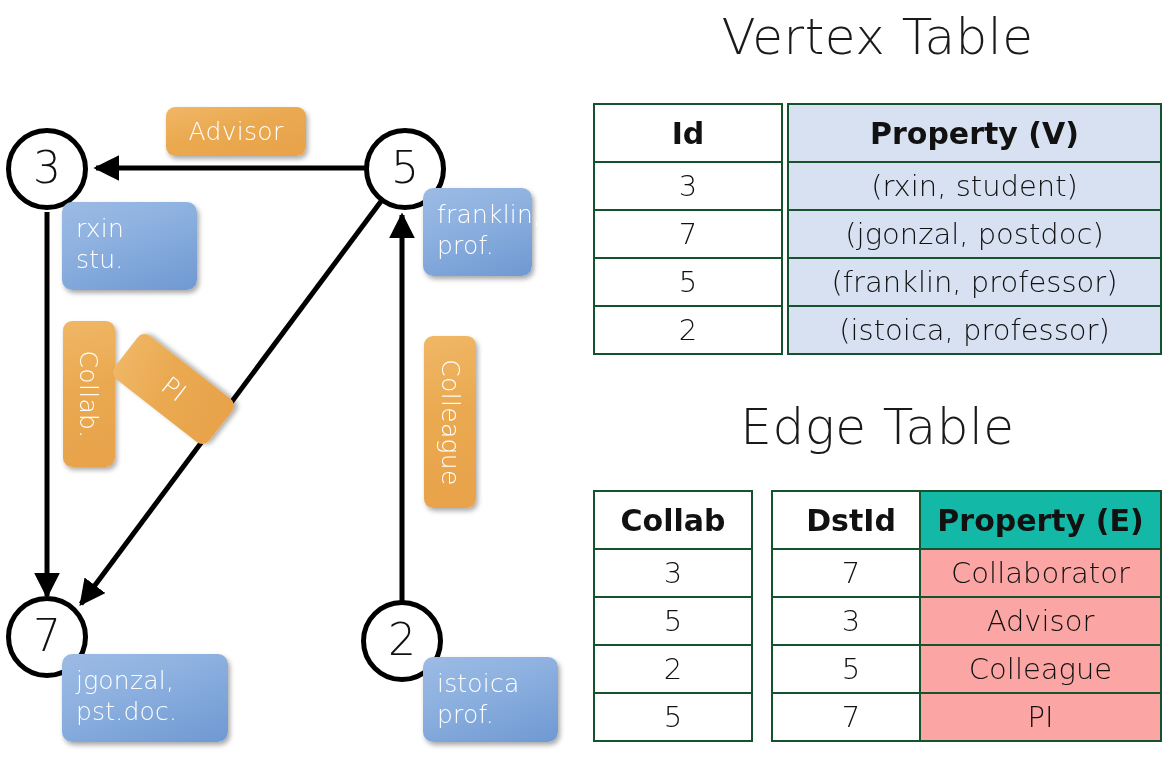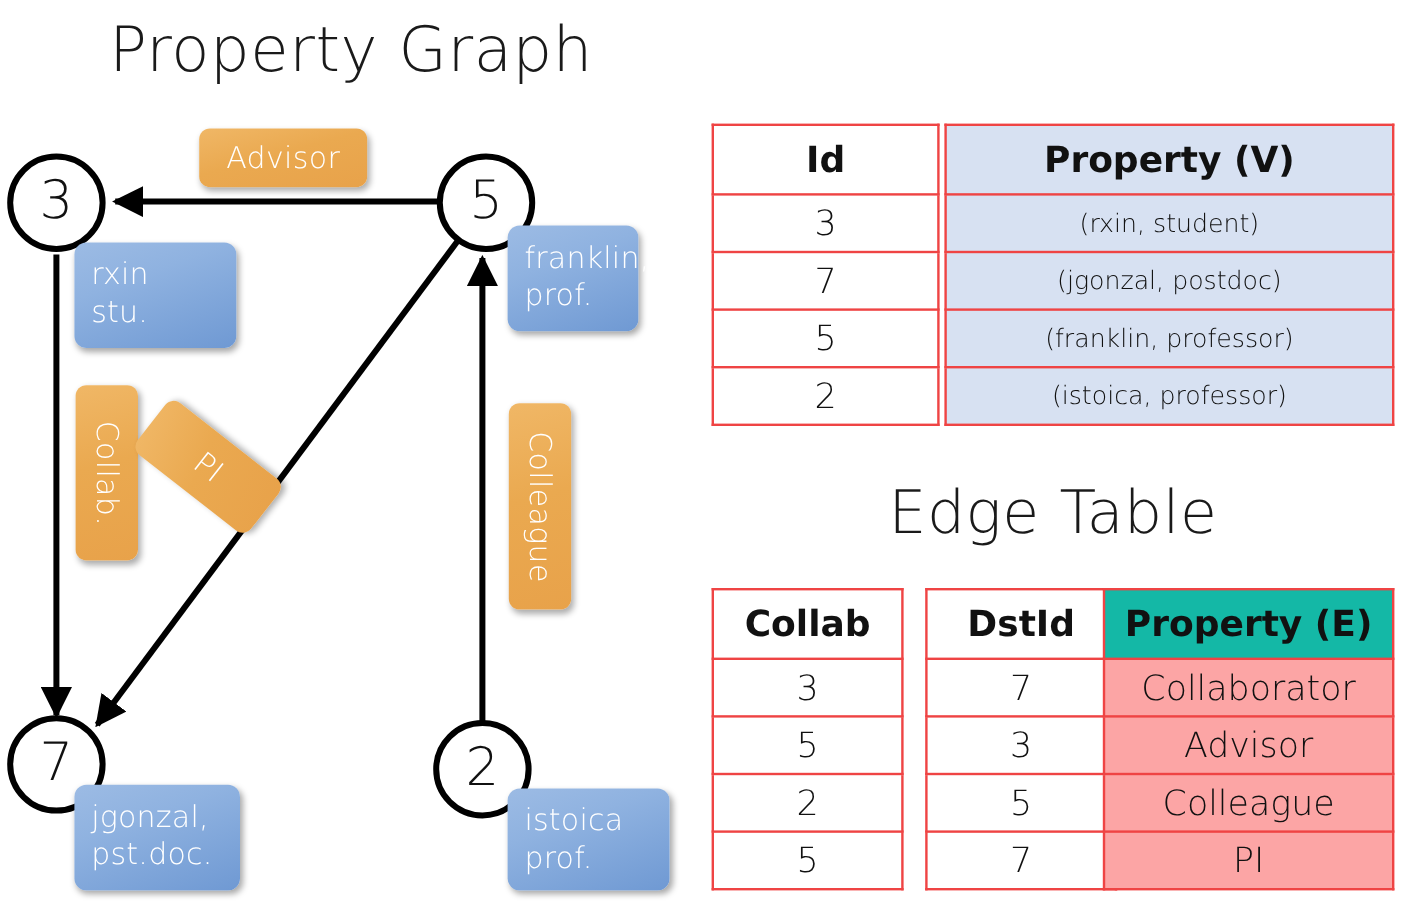--- a/index.html
+++ b/index.html
@@ -57,48 +57,48 @@
   }
   .elabel.vert > span{
     transform:rotate(90deg);white-space:nowrap;display:block;
   }
   .elabel.diag{transform:rotate(-52deg);}
   .elabel.diag > span{transform:rotate(90deg);white-space:nowrap;display:block;}
 
   
   .tbl{position:absolute;border-collapse:collapse;table-layout:fixed;}
   .tbl td,.tbl th{
-    border:2px solid #ef4444;
+    border:2px solid #14532d;
     text-align:center;
     font-family:"DejaVu Sans",sans-serif;
     color:#111;font-weight:300;
     padding:0;
   }
   .tbl th{font-weight:700;}
   .idcell{font-size:29px;height:46px;background:#fff;}
   .idhead{font-size:30px;height:56px;background:#fff;}
-  .propcell-v{font-size:21px;height:46px;background:#d7e1f2;}
+  .propcell-v{font-size:29px;height:46px;background:#d7e1f2;}
   .prophead-v{font-size:30px;height:56px;background:#d7e1f2;}
   .propcell-e{font-size:29px;height:46px;background:#fca5a5;}
   .prophead-e{font-size:30px;height:56px;background:#14b8a6;}
 
   
   #vt-id{left:593px;top:103px;width:190px;}
   #vt-prop{left:787px;top:103px;width:375px;}
   
   #et-src{left:593px;top:490px;width:160px;}
   #et-dst{left:771px;top:490px;width:160px;}
   #et-prop{left:919px;top:490px;width:243px;}
 </style>
 </head>
 <body>
 
 <div class="stage">
 
-  <div class="title" id="graph-title">Property Graph</div>
+  <div class="title" id="vertex-title">Vertex Table</div>
   <div class="title" id="edge-title">Edge Table</div>
 
   <div id="graph-panel">
 
     <svg id="graph-svg" width="585" height="760">
       <defs>
         <marker id="ah" viewBox="0 0 10 10" refX="9" refY="5" markerWidth="5.2" markerHeight="5.2" orient="auto-start-reverse">
           <path d="M 0 0 L 10 5 L 0 10 z" fill="#000"></path>
         </marker>
       </defs>
@@ -126,21 +126,21 @@
     </div>
 
     <div class="prop-box" style="left:62px;top:186px;width:135px;height:88px;margin-top:16px;">
       <span>rxin</span>
       <span class="l2">stu.</span>
     </div>
     <div class="prop-box" style="left:423px;top:188px;width:109px;height:88px;">
       <span>franklin,</span>
       <span class="l2">prof.</span>
     </div>
-    <div class="prop-box" style="left:62px;top:654px;width:138px;height:88px;">
+    <div class="prop-box" style="left:62px;top:654px;width:166px;height:88px;">
       <span>jgonzal,</span>
       <span class="l2">pst.doc.</span>
     </div>
     <div class="prop-box" style="left:423px;top:657px;width:135px;height:85px;">
       <span>istoica</span>
       <span class="l2">prof.</span>
     </div>
 
     <div class="elabel" style="left:166px;top:107px;width:140px;height:49px;">
       <span>Advisor</span>

